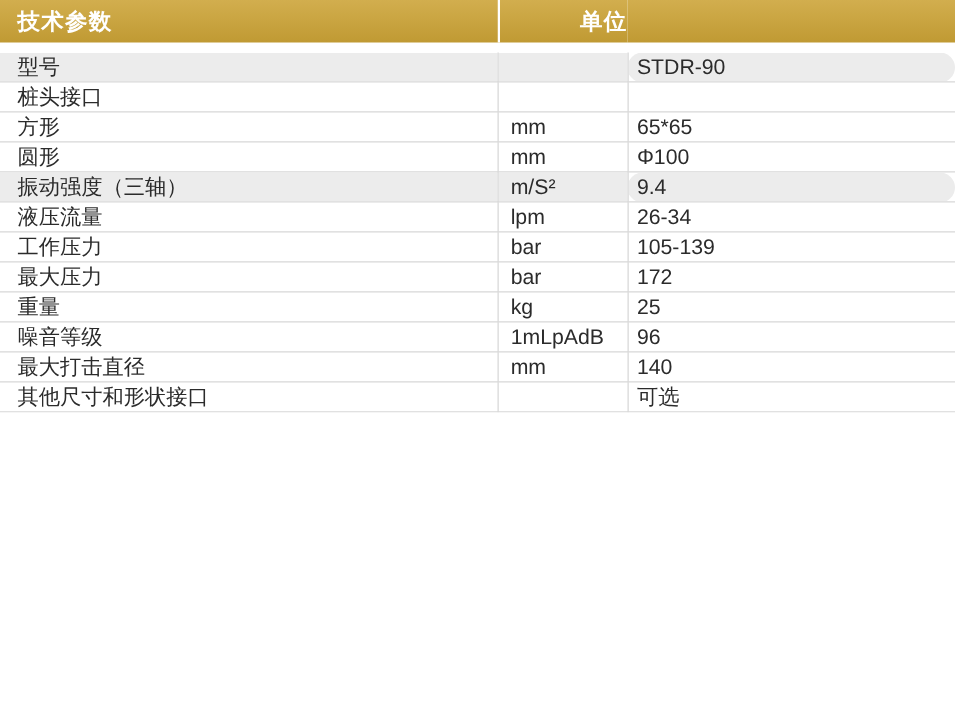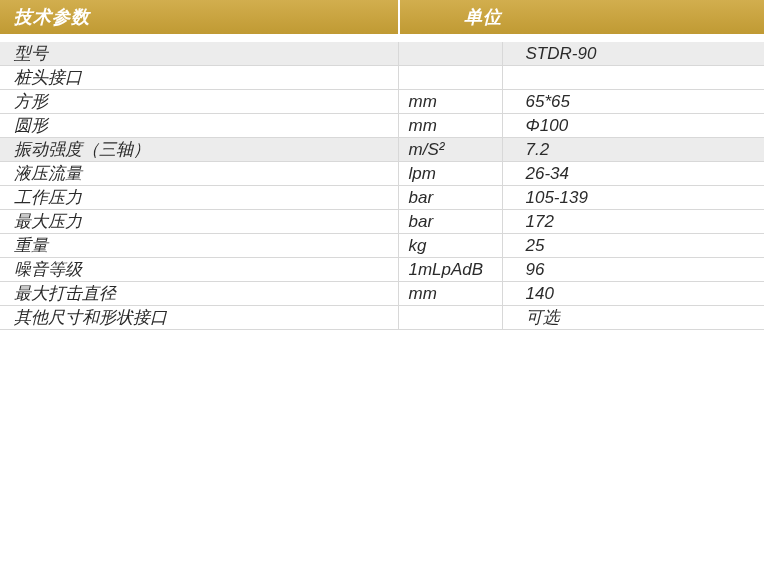--- a/index.html
+++ b/index.html
@@ -11,21 +11,20 @@
     width: 764px;
     height: 567px;
     font-family: "Liberation Sans", sans-serif;
     overflow: hidden;
   }
   .sheet {
     position: relative;
     width: 764px;
     height: 567px;
     background: #ffffff;
-    font-style: italic;
   }
   table.spec {
     width: 764px;
     border-collapse: collapse;
     table-layout: fixed;
     font-size: 17px;
     color: #2b2b2b;
   }
   table.spec col.c1 { width: 398px; }
   table.spec col.c2 { width: 104px; }
@@ -67,21 +66,22 @@
     background: #ffffff;
   }
   .spec tbody td.col-name {
     border-right: 1px solid #d8d8d8;
   }
   .spec tbody td.col-unit {
     border-right: 1px solid #d8d8d8;
     padding-left: 10px;
   }
   .spec tbody td.col-value {
-    padding-left: 23px;
+    padding-left: 7px;
+    border-radius: 12px;
   }
   .spec tbody tr.merged td.col-name {
     border-right: 1px solid #d8d8d8;
     margin-left: 12px;
   }
   .filler {
     background: #ffffff;
     height: 60px;
   }
 </style>
@@ -127,21 +127,21 @@
 
       <tr class="plain">
         <td class="col-name">圆形</td>
         <td class="col-unit">mm</td>
         <td class="col-value">Φ100</td>
       </tr>
 
       <tr class="shaded">
         <td class="col-name">振动强度（三轴）</td>
         <td class="col-unit">m/S²</td>
-        <td class="col-value">7.2</td>
+        <td class="col-value">9.4</td>
       </tr>
 
       <tr class="plain">
         <td class="col-name">液压流量</td>
         <td class="col-unit">lpm</td>
         <td class="col-value">26-34</td>
       </tr>
 
       <tr class="plain">
         <td class="col-name">工作压力</td>

